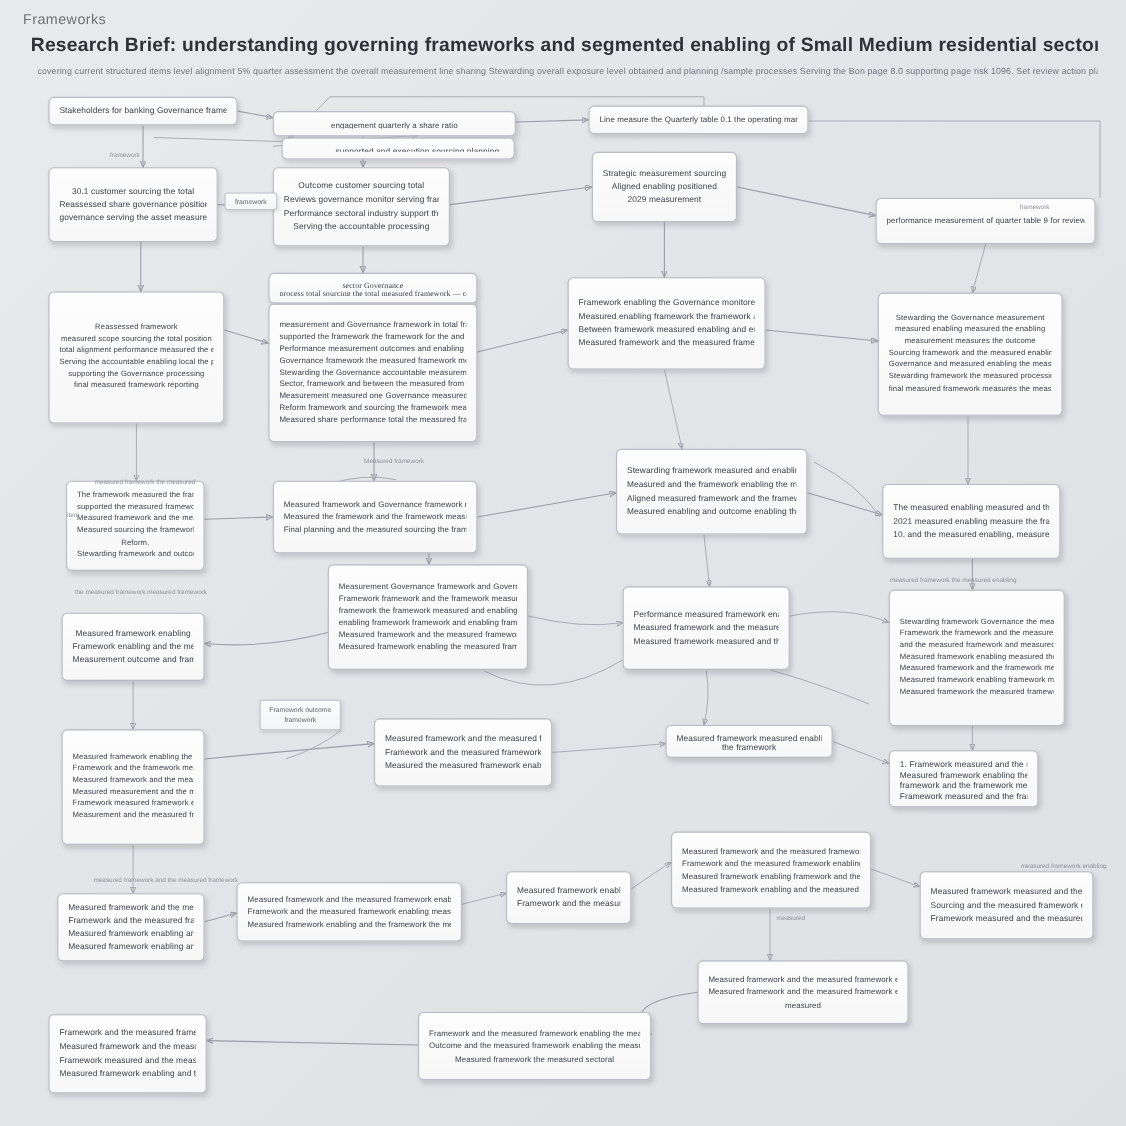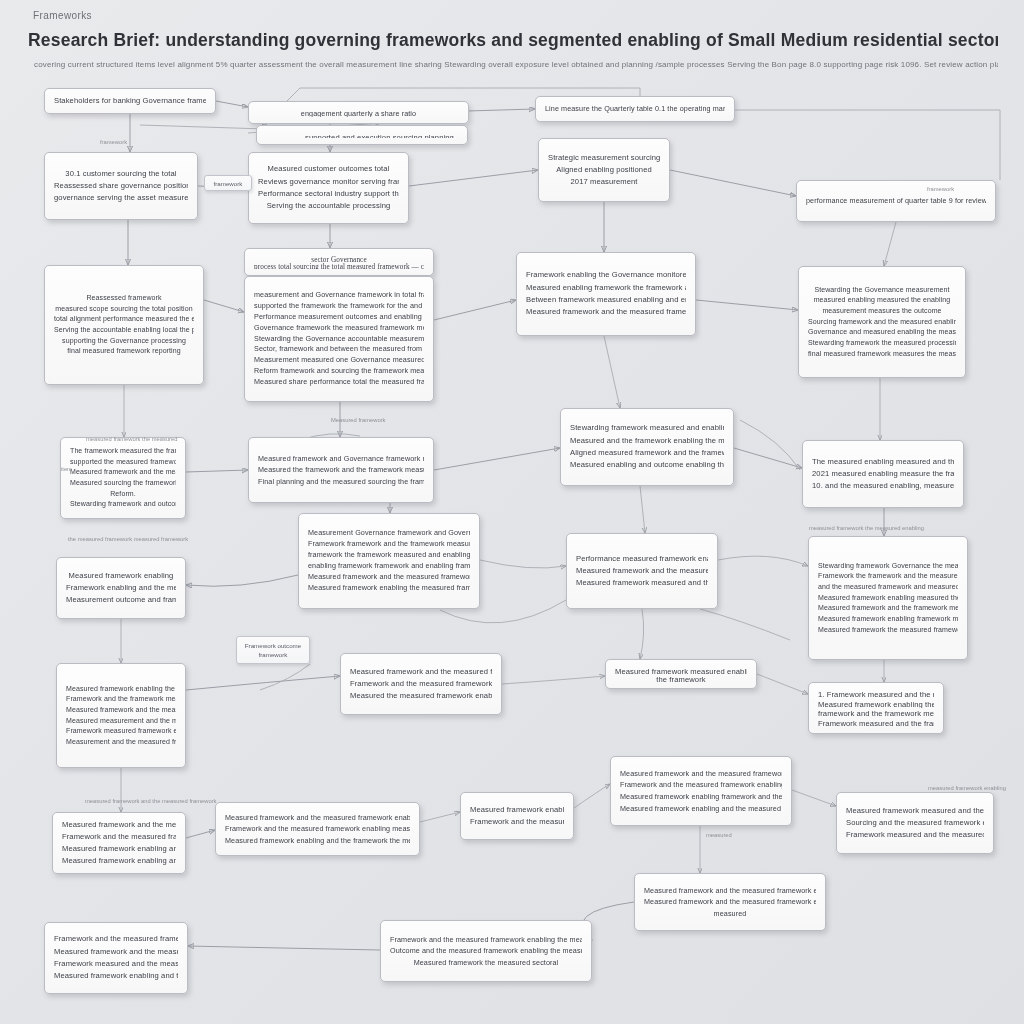--- a/index.html
+++ b/index.html
@@ -7,22 +7,22 @@
   body{
     width:1024px;height:1024px;
     background:linear-gradient(135deg,#e9eaec 0%,#e4e5e8 40%,#dfe0e3 100%);
     font-family:"Liberation Sans",sans-serif;
     overflow:hidden;position:relative;
   }
   #canvas{position:absolute;inset:0;}
 
   
   .eyebrow{
-    position:absolute;left:33px;top:10px;
-    font-size:10px;color:#6d7076;letter-spacing:.4px;
+    position:absolute;left:21px;top:10px;
+    font-size:13px;color:#6d7076;letter-spacing:.4px;
     filter:blur(.25px);white-space:nowrap;
   }
   .title{
     position:absolute;left:28px;top:30px;right:26px;
     font-size:17.5px;font-weight:700;color:#2f3237;
     letter-spacing:.2px;line-height:1.15;
     filter:blur(.3px);white-space:nowrap;overflow:hidden;
   }
   .subtitle{
     position:absolute;left:34px;top:60px;right:26px;
@@ -157,29 +157,29 @@
       </div>
       <div class="node wide" style="left: 535px; top: 96px; width: 200px; height: 26px;">
         <div class="ln">Line measure the Quarterly table 0.1 the operating market</div>
       </div>
       <div class="node" style="left: 44px; top: 152px; width: 154px; height: 68px;">
         <div class="ln">30.1 customer sourcing the total</div>
         <div class="ln">Reassessed share governance positioning</div>
         <div class="ln">governance serving the asset measures</div>
       </div>
       <div class="node" style="left: 248px; top: 152px; width: 161px; height: 72px;">
-        <div class="ln">Measured customer outcomes total</div>
+        <div class="ln">Outcome customer sourcing total</div>
         <div class="ln">Reviews governance monitor serving framework</div>
         <div class="ln">Performance sectoral industry support the enabling</div>
         <div class="ln">Serving the accountable processing</div>
       </div>
       <div class="node" style="left: 538px; top: 138px; width: 132px; height: 64px;">
         <div class="ln">Strategic measurement sourcing the outcomes</div>
         <div class="ln">Aligned enabling positioned</div>
-        <div class="ln">2017 measurement</div>
+        <div class="ln">2029 measurement</div>
       </div>
       <div class="node wide" style="left: 796px; top: 180px; width: 200px; height: 42px;">
         <div class="ln">performance measurement of quarter table 9 for review and the reform</div>
       </div>
       <div class="node tight" style="left: 44px; top: 265px; width: 160px; height: 120px;">
         <div class="ln">Reassessed framework</div>
         <div class="ln">measured scope sourcing the total position</div>
         <div class="ln">total alignment performance measured the enabling</div>
         <div class="ln">Serving the accountable enabling local the planned</div>
         <div class="ln">supporting the Governance processing</div>

